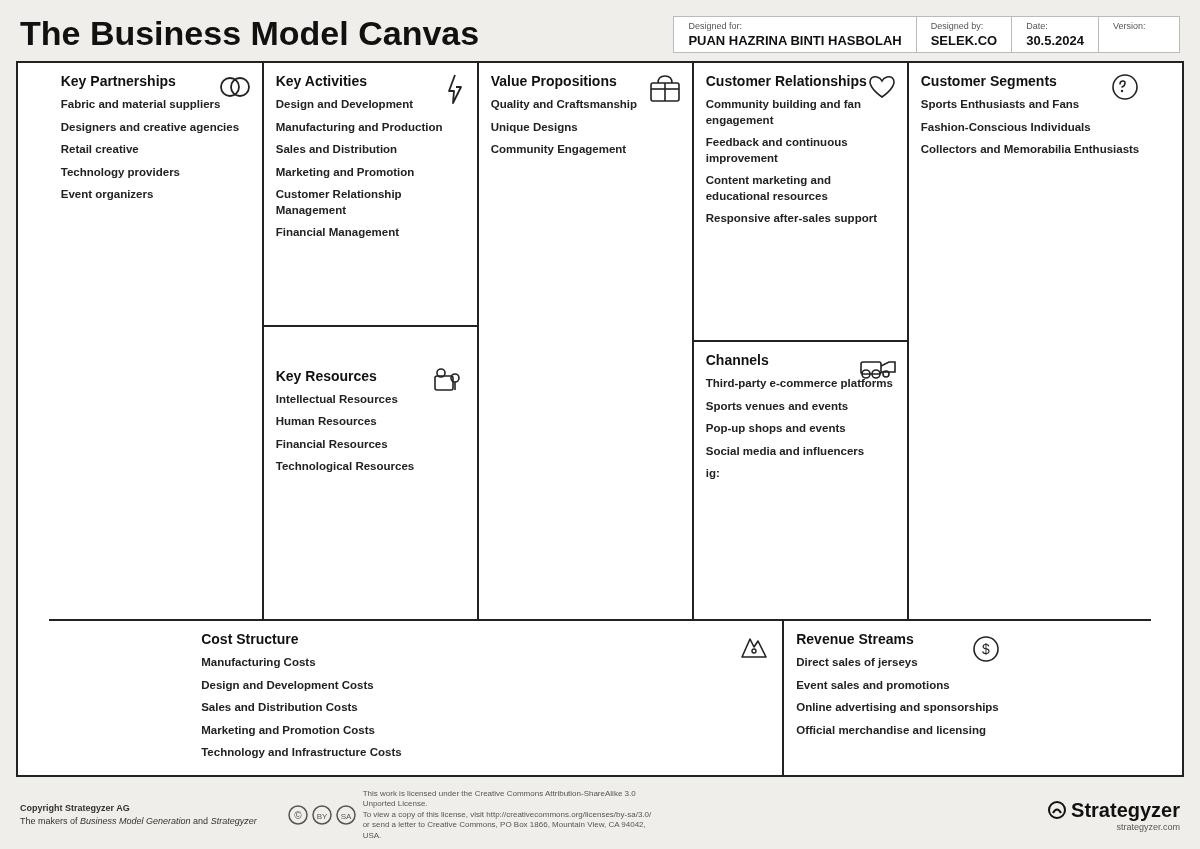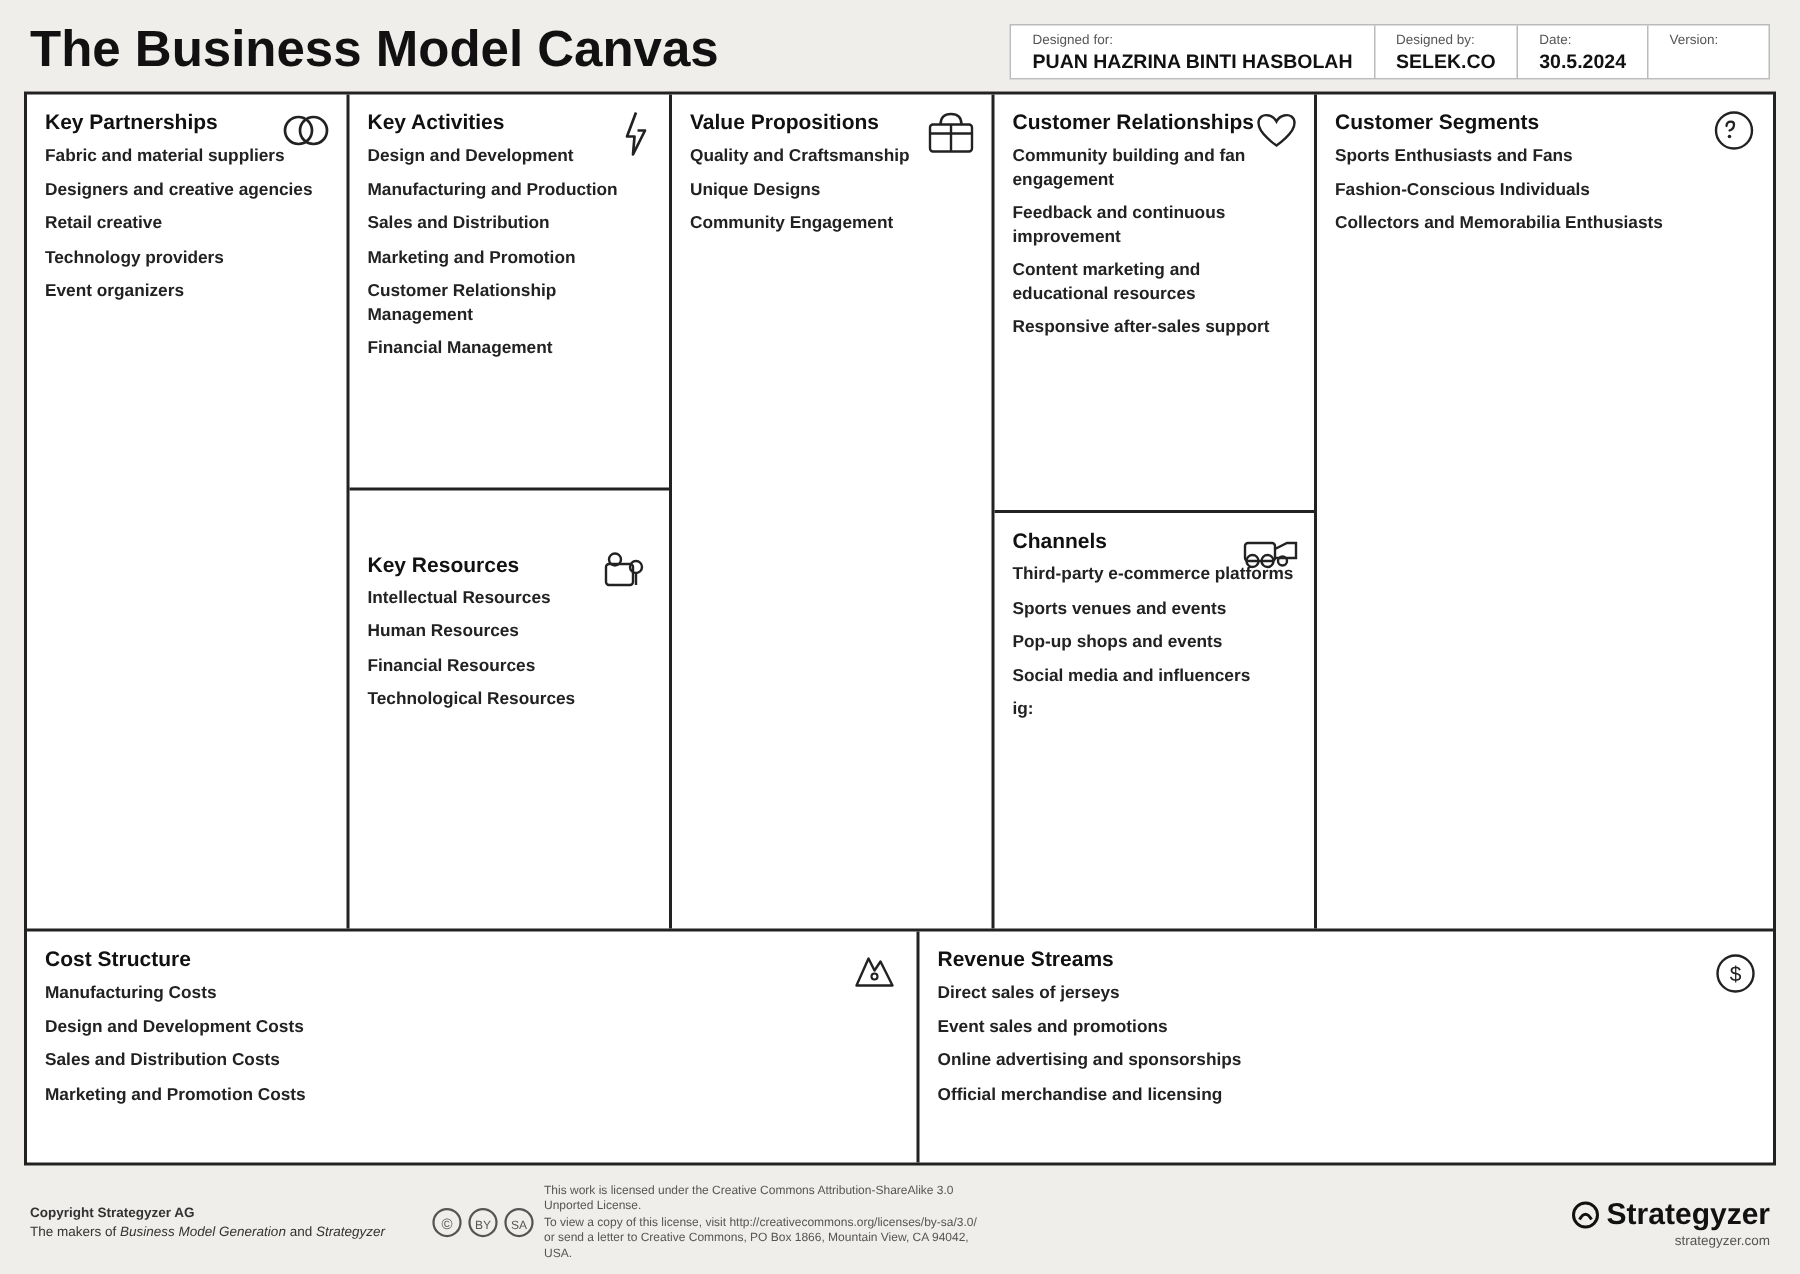--- a/index.html
+++ b/index.html
@@ -54,20 +54,21 @@
       margin-top: 2px;
     }
     
     .canvas {
       margin: 0 16px 4px 16px;
       border: 2px solid #222;
       background: #fff;
       flex: 1;
       display: flex;
       flex-direction: column;
+      align-items: center;
     }
     .canvas-top {
       display: flex;
       flex: 1;
       border-bottom: 2px solid #222;
     }
     .canvas-bottom {
       display: flex;
       height: 154px;
     }
@@ -321,20 +322,21 @@
         <div class="cell-icon" style="top:10px;right:10px;">
           <svg width="36" height="32" viewBox="0 0 36 32" fill="none" xmlns="http://www.w3.org/2000/svg">
             <path d="M6 26 L14 8 L18 16 L22 10 L30 26 Z" stroke="#222" stroke-width="1.6" fill="none" stroke-linejoin="round"></path>
             <circle cx="18" cy="20" r="2" stroke="#222" stroke-width="1.4" fill="none"></circle>
           </svg>
         </div>
         <div class="cell-item">Manufacturing Costs</div>
         <div class="cell-item">Design and Development Costs</div>
         <div class="cell-item">Sales and Distribution Costs</div>
         <div class="cell-item">Marketing and Promotion Costs</div>
+        <div class="cell-item">Technology and Infrastructure Costs</div>
       </div>
 
       <div class="cell col-revenue-streams">
         <div class="cell-title">Revenue Streams</div>
         <div class="cell-icon" style="top:10px;right:10px;">
           <svg width="30" height="34" viewBox="0 0 30 34" fill="none" xmlns="http://www.w3.org/2000/svg">
             <circle cx="15" cy="18" r="12" stroke="#222" stroke-width="1.6" fill="none"></circle>
             <text x="15" y="23" text-anchor="middle" font-size="14" fill="#222" font-family="Arial">$</text>
           </svg>
         </div>

